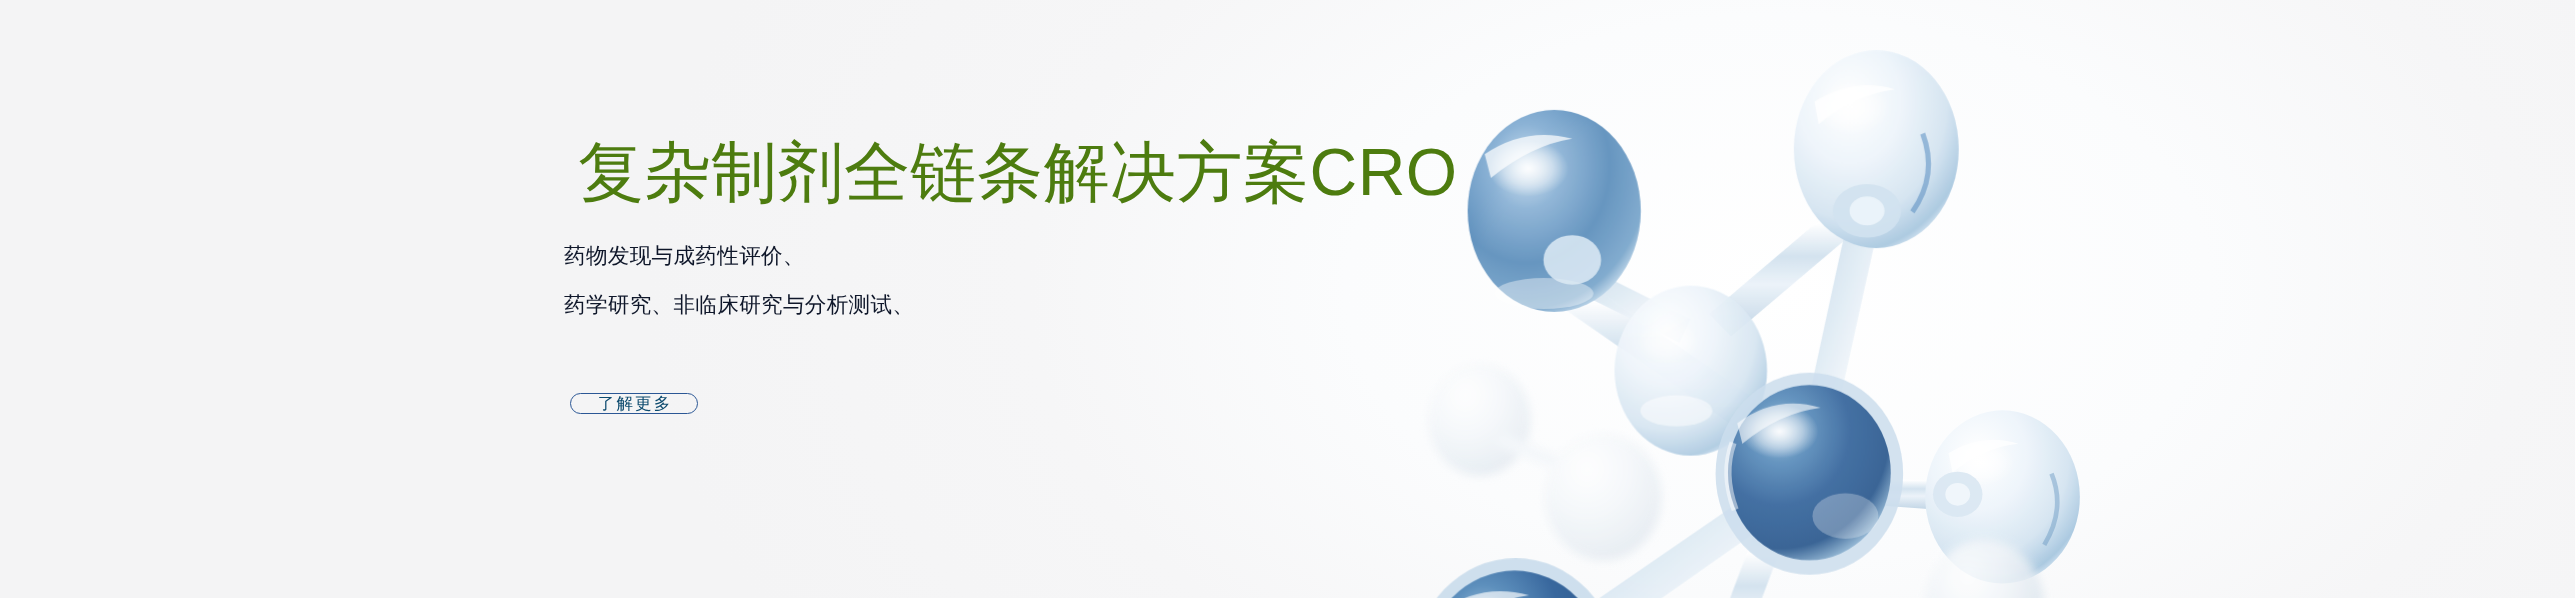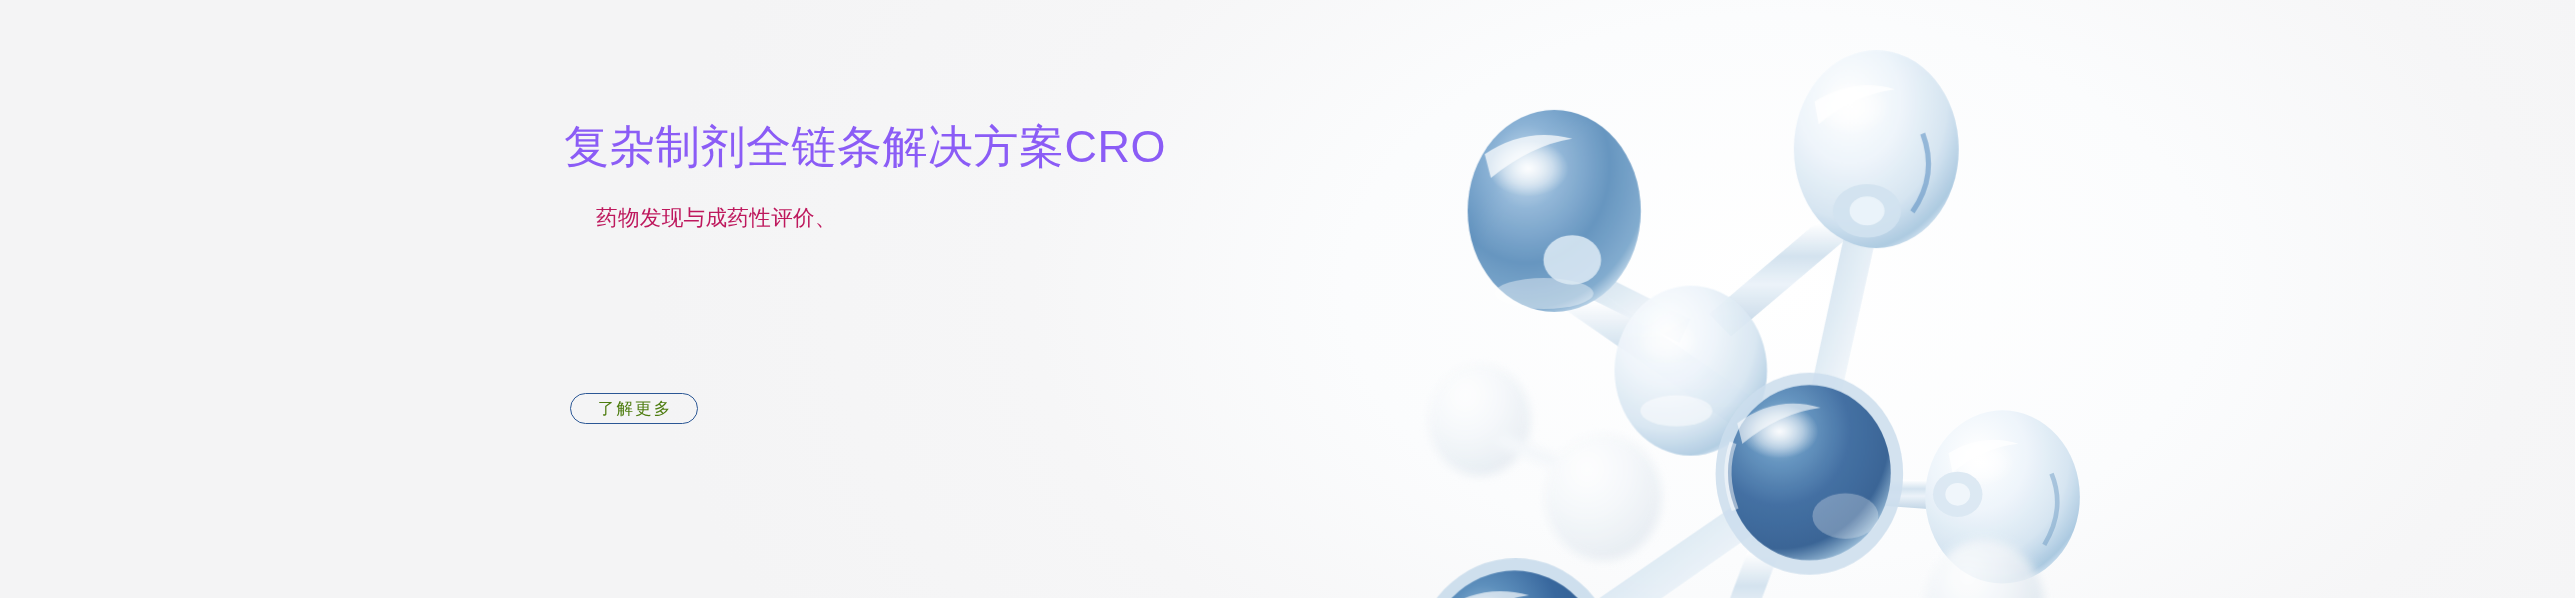--- a/index.html
+++ b/index.html
@@ -26,50 +26,49 @@
   }
 
   
   .copy {
     position: absolute;
     left: 564px;
     top: 120px;
     width: 876px;
   }
   .headline {
-    margin: 0;
-    font-size: 45px;
+    margin: 14px;
+    font-size: 66px;
     line-height: 1.18;
     font-weight: 400;
     letter-spacing: 0.5px;
-    color: #8b5cf6;
+    color: #4d7c0f;
     white-space: nowrap;
   }
   .sublines {
     margin-top: 19.6px;
   }
   .subline {
     font-size: 21.6px;
     line-height: 49px;
-    color: #be185d;
+    color: #0f172a;
     letter-spacing: 0.3px;
     white-space: nowrap;
-    margin-left: 32px;
   }
   .cta {
     position: absolute;
     left: 570px;
     top: 393px;
     width: 128px;
-    height: 31px;
+    height: 21px;
     box-sizing: border-box;
     border: 1px solid #2b5795;
     border-radius: 16px;
     background: transparent;
-    color: #4d7c0f;
+    color: #0c4a6e;
     font-size: 16.5px;
     letter-spacing: 2.1px;
     font-family: inherit;
     display: flex;
     align-items: center;
     justify-content: center;
     cursor: pointer;
     padding: 0 0 0 2.1px;
   }
 
@@ -236,19 +235,20 @@
 
       <ellipse cx="930" cy="700" rx="700" ry="560" fill="#ffffff" opacity="0.06" filter="url(#softer)"></ellipse>
     </svg>
   </div>
 
   <div class="copy">
     <h1 class="headline">复杂制剂全链条解决方案CRO</h1>
 
     <div class="sublines">
       <div class="subline">药物发现与成药性评价、</div>
+      <div class="subline">药学研究、非临床研究与分析测试、</div>
     </div>
   </div>
 
   <div class="cta">了解更多</div>
 
 </div>
 
 
 </body></html>

